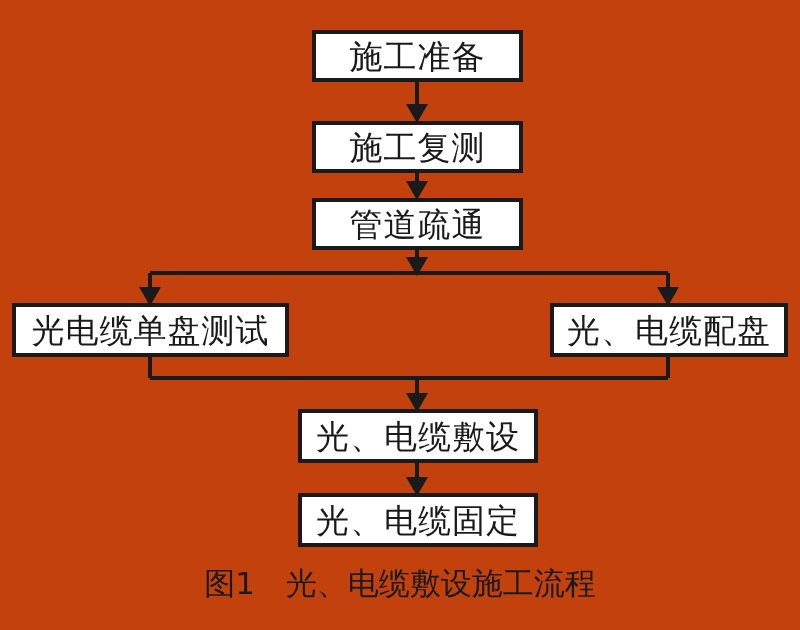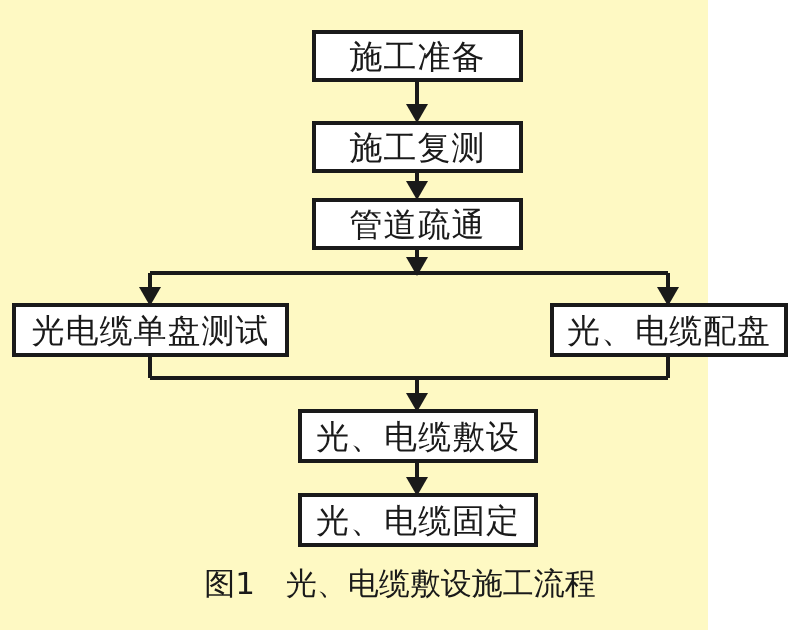--- a/index.html
+++ b/index.html
@@ -8,23 +8,23 @@
     background: #ffffff;
   }
   body {
     width: 800px;
     height: 630px;
     overflow: hidden;
     font-family: "DejaVu Sans", "Liberation Sans", sans-serif;
   }
   #figure-root {
     position: relative;
-    width: 708px;
+    width: 800px;
     height: 630px;
-    background: #fef9c3;
+    background: #c2410c;
   }
   svg.flow-canvas {
     position: absolute;
     left: 0;
     top: 0;
     width: 800px;
     height: 630px;
     display: block;
   }
   .node-rect {

